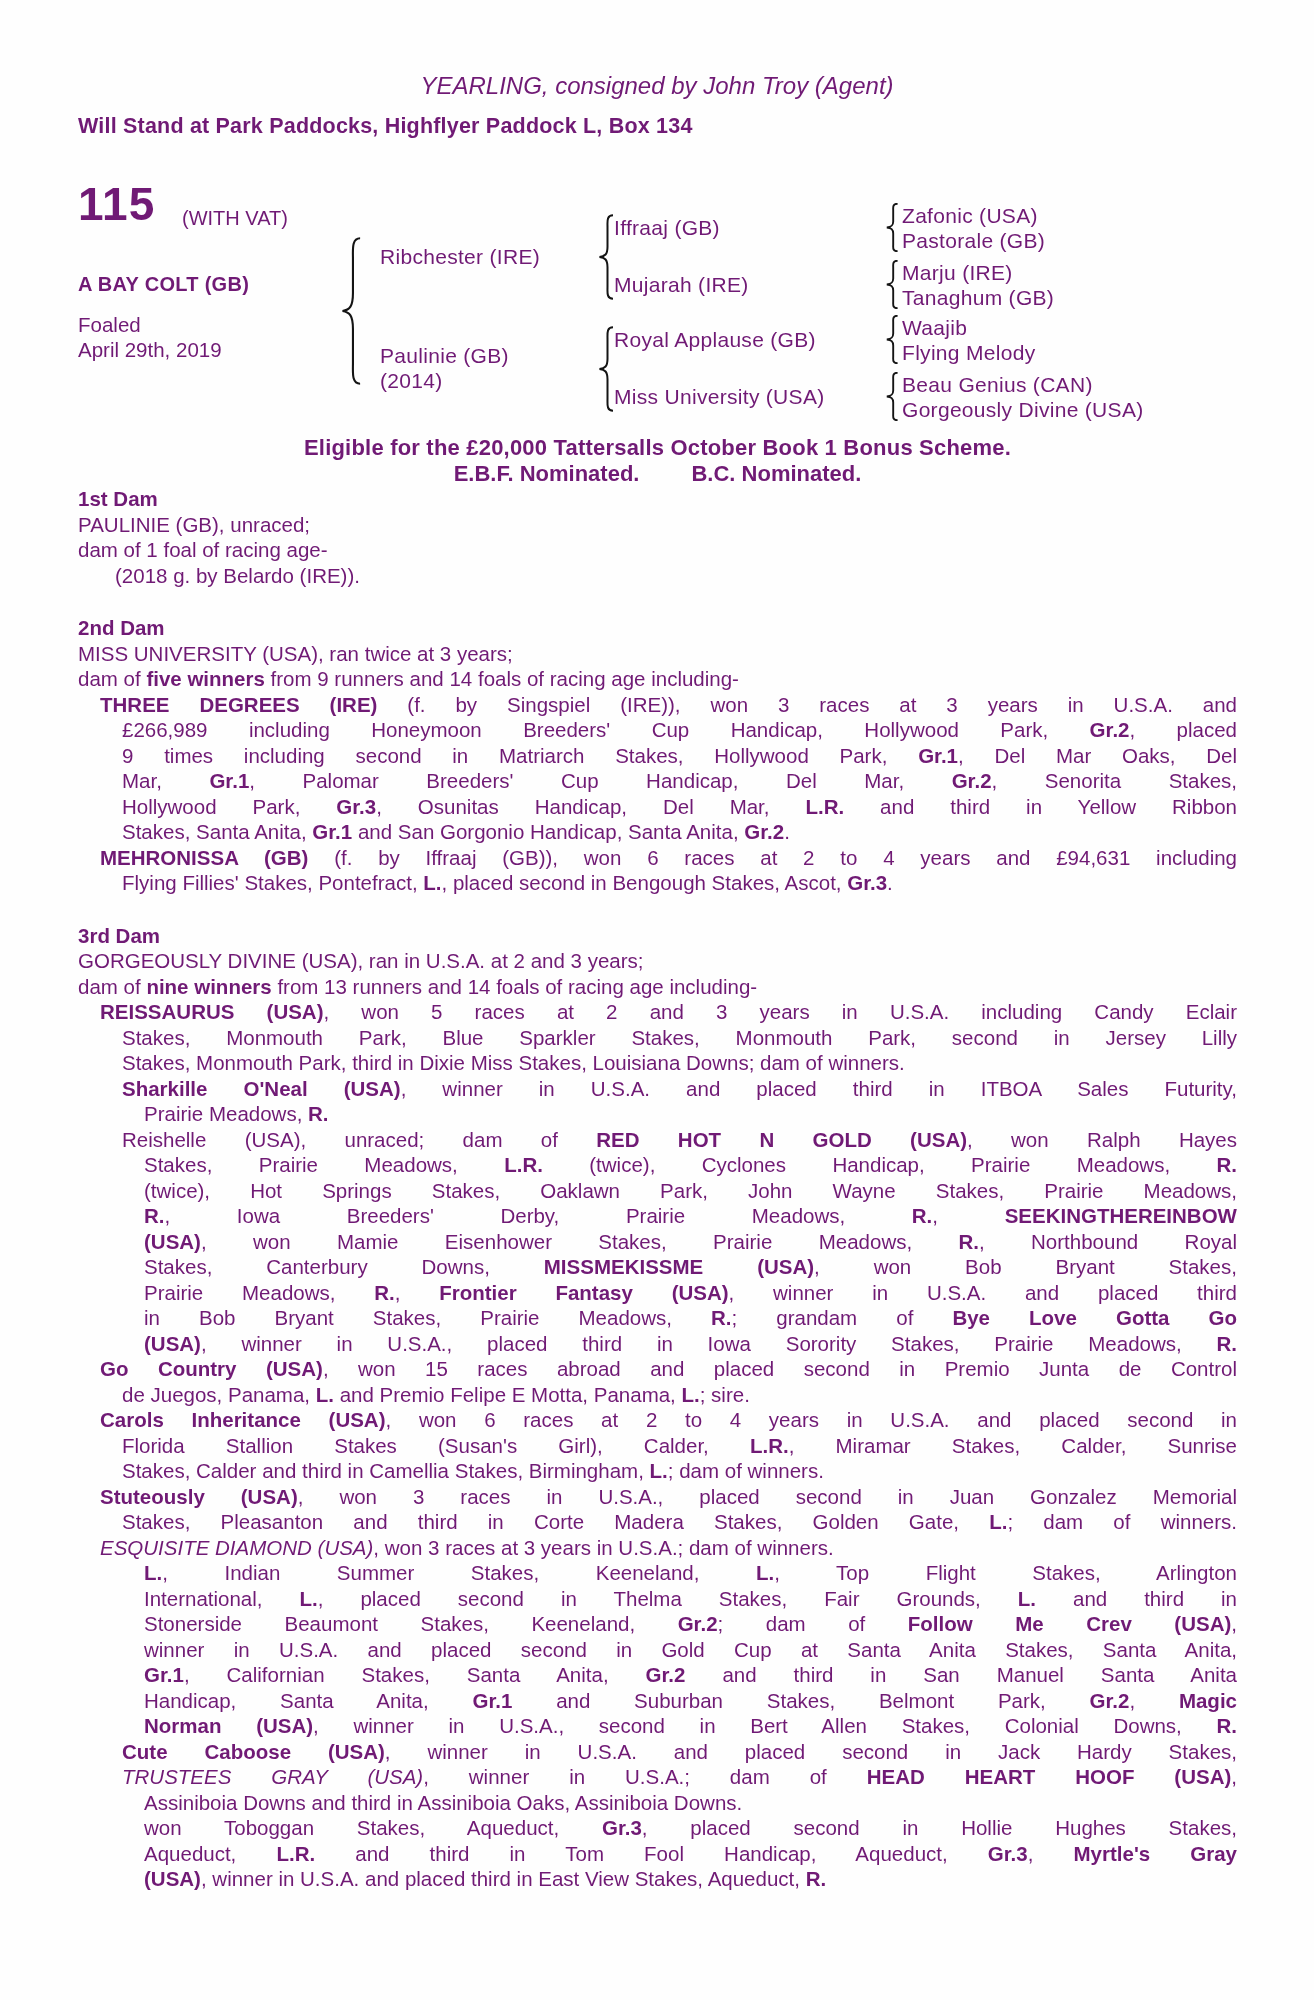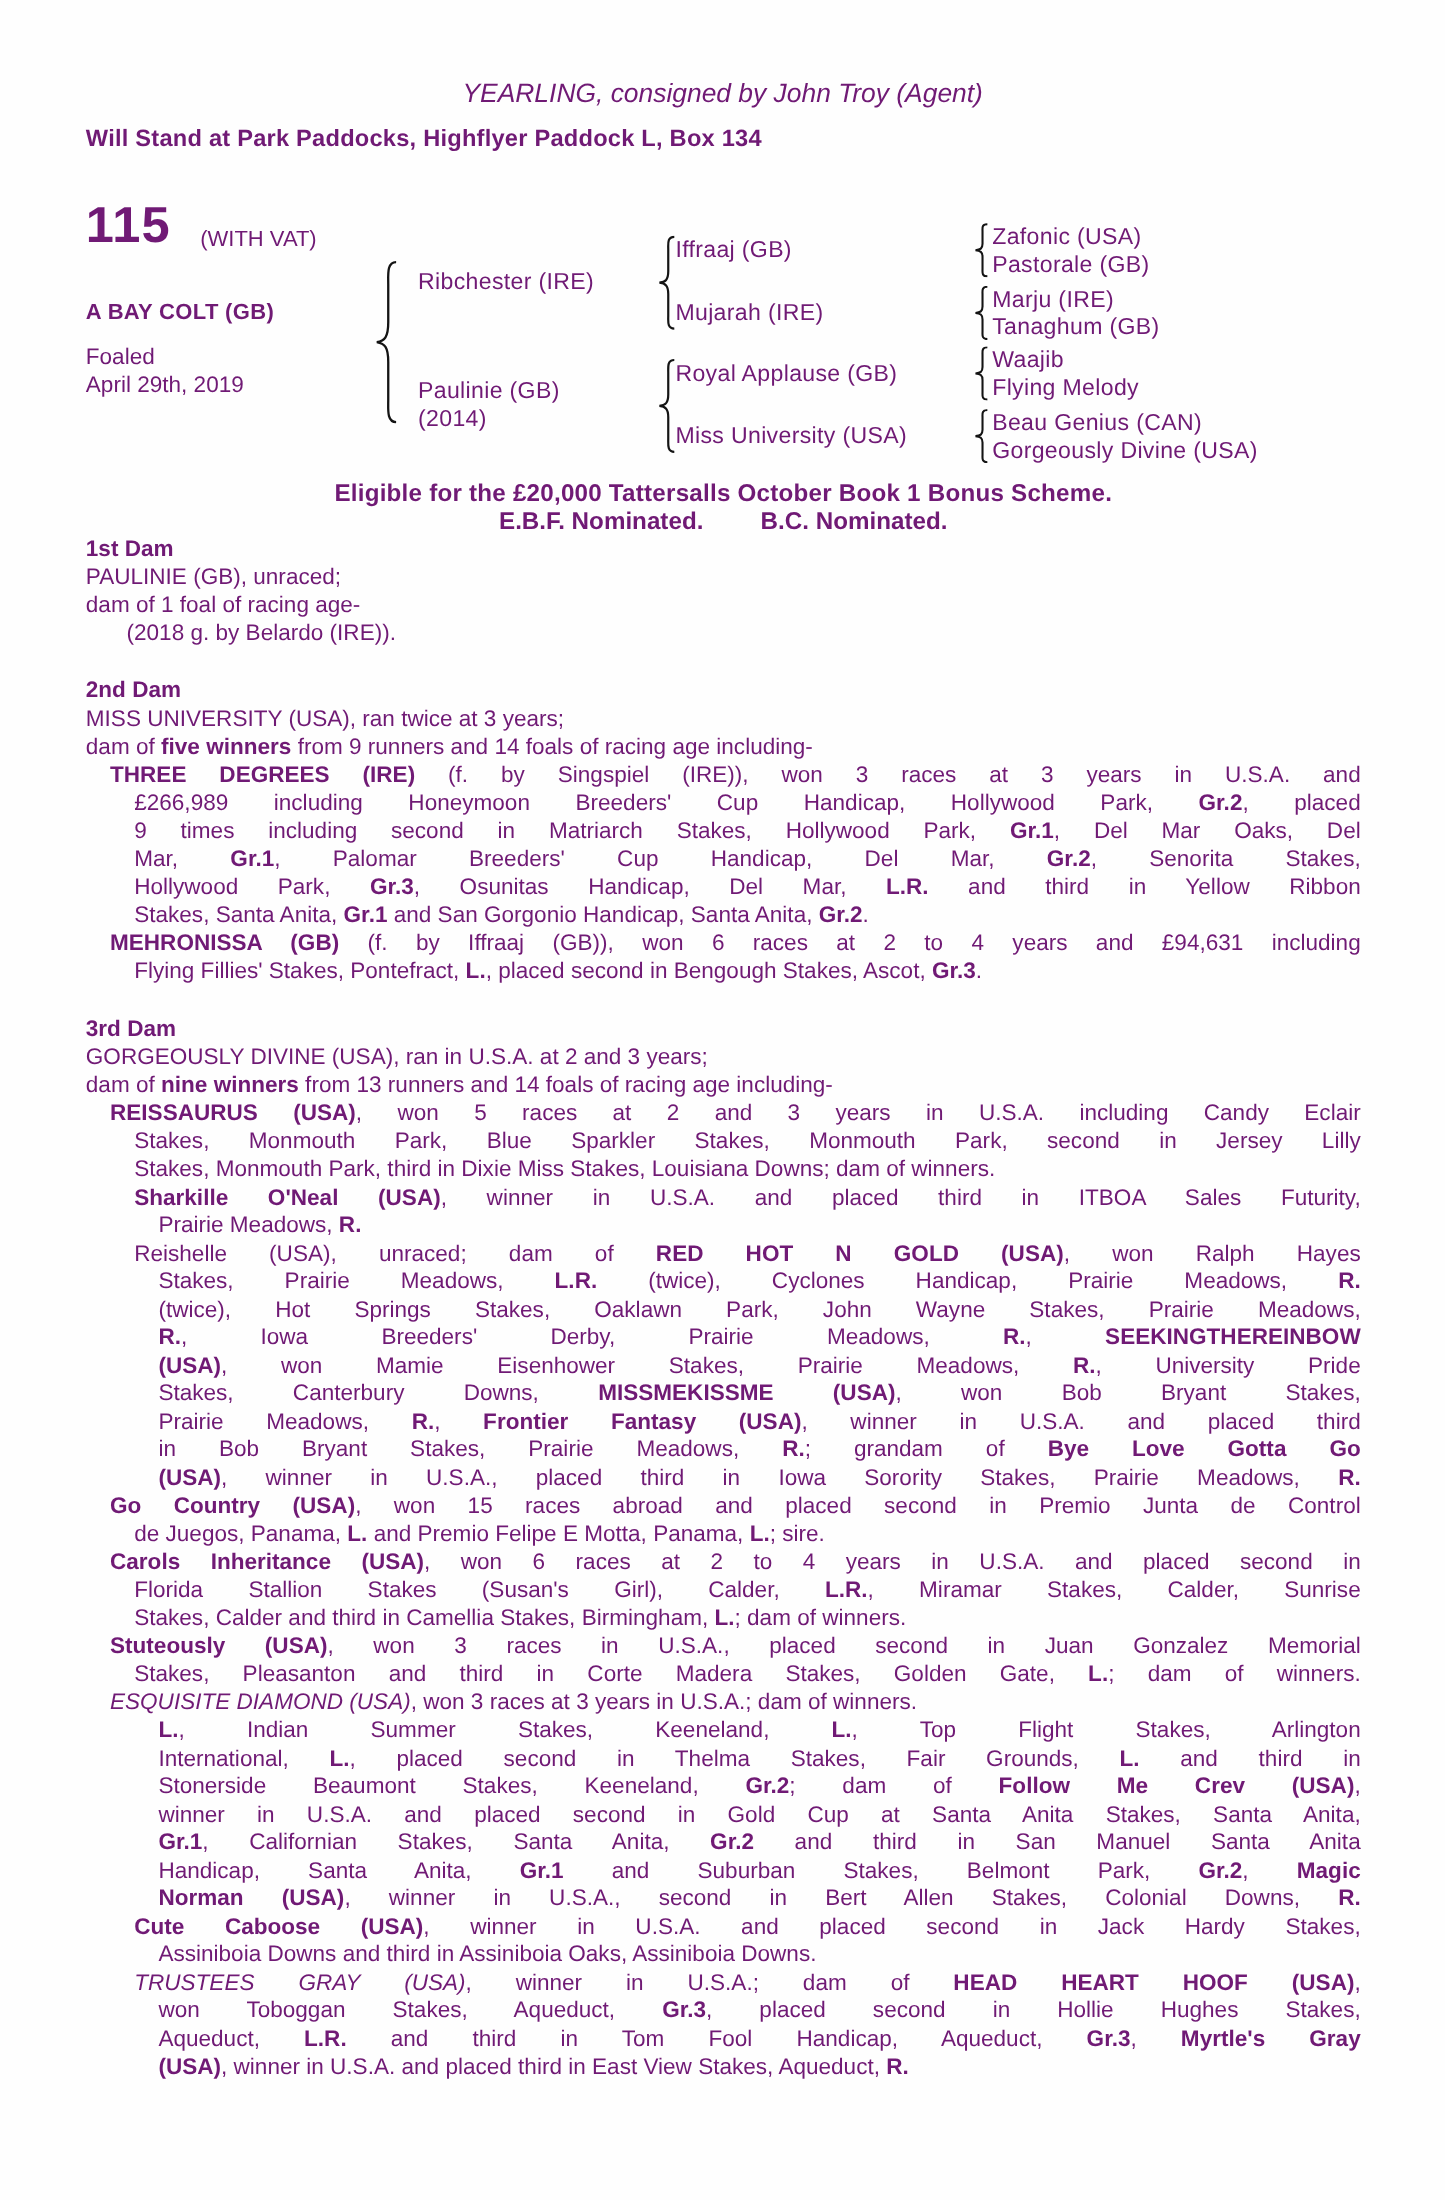--- a/index.html
+++ b/index.html
@@ -160,43 +160,43 @@
           <div class="line ind-m"><span>dam of </span><span class="b">nine winners</span><span> from 13 runners and 14 foals of racing age including-</span></div>
           <div class="line ind-n1 j"><span class="b">REISSAURUS (USA)</span><span>, won 5 races at 2 and 3 years in U.S.A. including Candy Eclair</span></div>
           <div class="line ind-c1 j"><span>Stakes, Monmouth Park, Blue Sparkler Stakes, Monmouth Park, second in Jersey Lilly</span></div>
           <div class="line ind-c1"><span>Stakes, Monmouth Park, third in Dixie Miss Stakes, Louisiana Downs; dam of winners.</span></div>
           <div class="line ind-n2 j"><span class="b">Sharkille O'Neal (USA)</span><span>, winner in U.S.A. and placed third in ITBOA Sales Futurity,</span></div>
           <div class="line ind-c2"><span>Prairie Meadows, </span><span class="b">R.</span></div>
           <div class="line ind-n2 j"><span>Reishelle (USA), unraced; dam of </span><span class="b">RED HOT N GOLD (USA)</span><span>, won Ralph Hayes</span></div>
           <div class="line ind-c2 j"><span>Stakes, Prairie Meadows, </span><span class="b">L.R.</span><span> (twice), Cyclones Handicap, Prairie Meadows, </span><span class="b">R.</span></div>
           <div class="line ind-c2 j"><span>(twice), Hot Springs Stakes, Oaklawn Park, John Wayne Stakes, Prairie Meadows,</span></div>
           <div class="line ind-c2 j"><span class="b">R.</span><span>, Iowa Breeders' Derby, Prairie Meadows, </span><span class="b">R.</span><span>, </span><span class="b">SEEKINGTHEREINBOW</span></div>
-          <div class="line ind-c2 j"><span class="b">(USA)</span><span>, won Mamie Eisenhower Stakes, Prairie Meadows, </span><span class="b">R.</span><span>, University Pride</span></div>
+          <div class="line ind-c2 j"><span class="b">(USA)</span><span>, won Mamie Eisenhower Stakes, Prairie Meadows, </span><span class="b">R.</span><span>, Northbound Royal</span></div>
           <div class="line ind-c2 j"><span>Stakes, Canterbury Downs, </span><span class="b">MISSMEKISSME (USA)</span><span>, won Bob Bryant Stakes,</span></div>
           <div class="line ind-c2 j"><span>Prairie Meadows, </span><span class="b">R.</span><span>, </span><span class="b">Frontier Fantasy (USA)</span><span>, winner in U.S.A. and placed third</span></div>
           <div class="line ind-c2 j"><span>in Bob Bryant Stakes, Prairie Meadows, </span><span class="b">R.</span><span>; grandam of </span><span class="b">Bye Love Gotta Go</span></div>
           <div class="line ind-c2 j"><span class="b">(USA)</span><span>, winner in U.S.A., placed third in Iowa Sorority Stakes, Prairie Meadows, </span><span class="b">R.</span></div>
           <div class="line ind-n1 j"><span class="b">Go Country (USA)</span><span>, won 15 races abroad and placed second in Premio Junta de Control</span></div>
           <div class="line ind-c1"><span>de Juegos, Panama, </span><span class="b">L.</span><span> and Premio Felipe E Motta, Panama, </span><span class="b">L.</span><span>; sire.</span></div>
           <div class="line ind-n1 j"><span class="b">Carols Inheritance (USA)</span><span>, won 6 races at 2 to 4 years in U.S.A. and placed second in</span></div>
           <div class="line ind-c1 j"><span>Florida Stallion Stakes (Susan's Girl), Calder, </span><span class="b">L.R.</span><span>, Miramar Stakes, Calder, Sunrise</span></div>
           <div class="line ind-c1"><span>Stakes, Calder and third in Camellia Stakes, Birmingham, </span><span class="b">L.</span><span>; dam of winners.</span></div>
           <div class="line ind-n1 j"><span class="b">Stuteously (USA)</span><span>, won 3 races in U.S.A., placed second in Juan Gonzalez Memorial</span></div>
           <div class="line ind-c1 j"><span>Stakes, Pleasanton and third in Corte Madera Stakes, Golden Gate, </span><span class="b">L.</span><span>; dam of winners.</span></div>
           <div class="line ind-n1"><span class="i">ESQUISITE DIAMOND (USA)</span><span>, won 3 races at 3 years in U.S.A.; dam of winners.</span></div>
           <div class="line ind-c2 j"><span class="b">L.</span><span>, Indian Summer Stakes, Keeneland, </span><span class="b">L.</span><span>, Top Flight Stakes, Arlington</span></div>
           <div class="line ind-c2 j"><span>International, </span><span class="b">L.</span><span>, placed second in Thelma Stakes, Fair Grounds, </span><span class="b">L.</span><span> and third in</span></div>
           <div class="line ind-c2 j"><span>Stonerside Beaumont Stakes, Keeneland, </span><span class="b">Gr.2</span><span>; dam of </span><span class="b">Follow Me Crev (USA)</span><span>,</span></div>
           <div class="line ind-c2 j"><span>winner in U.S.A. and placed second in Gold Cup at Santa Anita Stakes, Santa Anita,</span></div>
           <div class="line ind-c2 j"><span class="b">Gr.1</span><span>, Californian Stakes, Santa Anita, </span><span class="b">Gr.2</span><span> and third in San Manuel Santa Anita</span></div>
           <div class="line ind-c2 j"><span>Handicap, Santa Anita, </span><span class="b">Gr.1</span><span> and Suburban Stakes, Belmont Park, </span><span class="b">Gr.2</span><span>, </span><span class="b">Magic</span></div>
           <div class="line ind-c2 j"><span class="b">Norman (USA)</span><span>, winner in U.S.A., second in Bert Allen Stakes, Colonial Downs, </span><span class="b">R.</span></div>
           <div class="line ind-n2 j"><span class="b">Cute Caboose (USA)</span><span>, winner in U.S.A. and placed second in Jack Hardy Stakes,</span></div>
+          <div class="line ind-n2 j"><span class="i">TRUSTEES GRAY (USA)</span><span>, winner in U.S.A.; dam of </span><span class="b">HEAD HEART HOOF (USA)</span><span>,</span></div>
           <div class="line ind-c2"><span>Assiniboia Downs and third in Assiniboia Oaks, Assiniboia Downs.</span></div>
-          <div class="line ind-n2 j"><span class="i">TRUSTEES GRAY (USA)</span><span>, winner in U.S.A.; dam of </span><span class="b">HEAD HEART HOOF (USA)</span><span>,</span></div>
           <div class="line ind-c2 j"><span>won Toboggan Stakes, Aqueduct, </span><span class="b">Gr.3</span><span>, placed second in Hollie Hughes Stakes,</span></div>
           <div class="line ind-c2 j"><span>Aqueduct, </span><span class="b">L.R.</span><span> and third in Tom Fool Handicap, Aqueduct, </span><span class="b">Gr.3</span><span>, </span><span class="b">Myrtle's Gray</span></div>
           <div class="line ind-c2"><span class="b">(USA)</span><span>, winner in U.S.A. and placed third in East View Stakes, Aqueduct, </span><span class="b">R.</span></div>
         </div>
       </div>
   </div>
 
 </div>
 
 </body></html>

